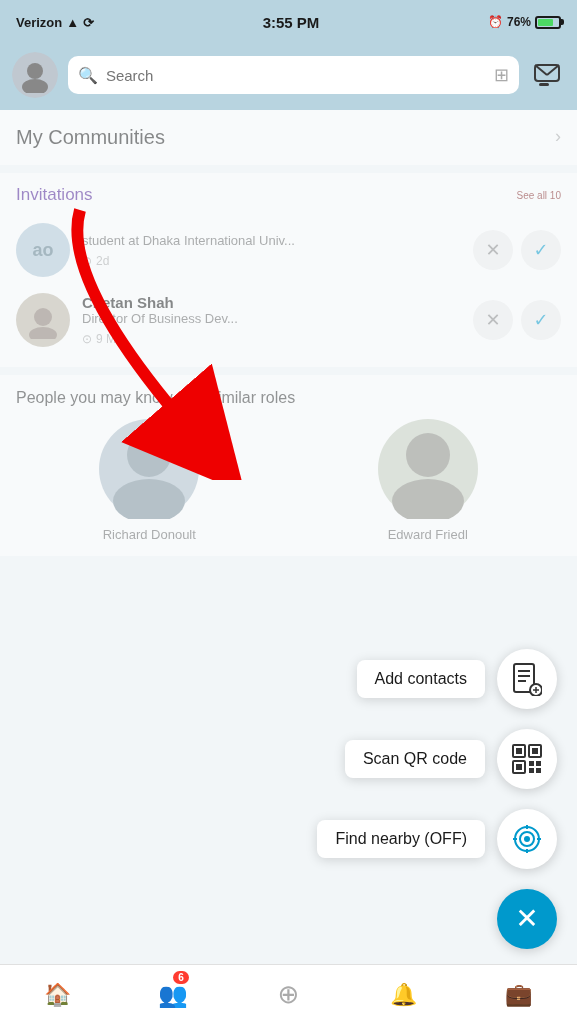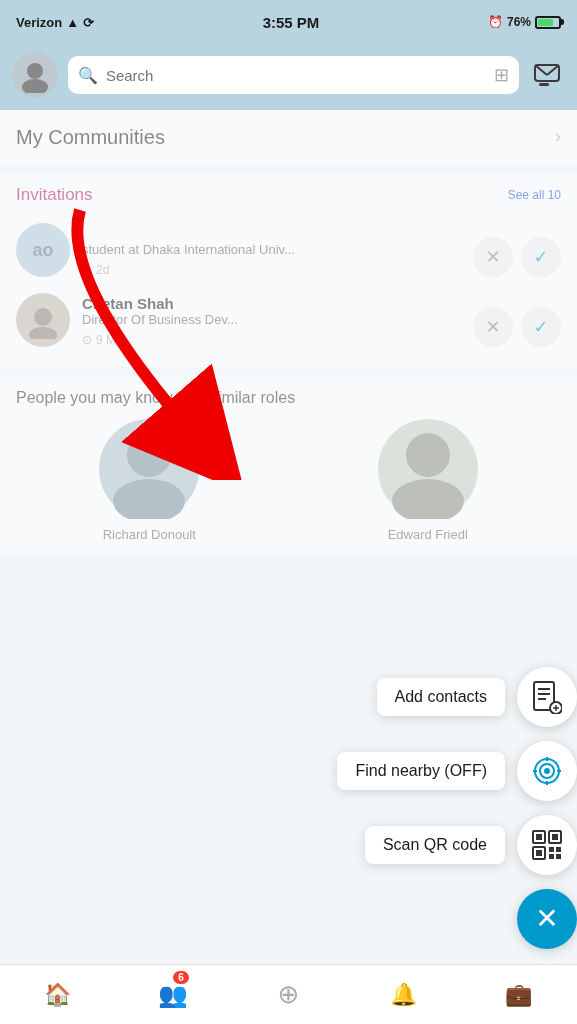--- a/index.html
+++ b/index.html
@@ -120,26 +120,26 @@
     .section-invitations {
       background: white;
       padding: 12px 0;
     }
     .invitations-header {
       display: flex;
       justify-content: space-between;
       align-items: center;
       padding: 0 16px 10px;
     }
-    .invitations-title { font-size: 17px; color: #be185d; font-weight: 500; }
-    .see-all { font-size: 12px; color: #1d4ed8; }
+    .invitations-title { font-size: 17px; color: #4c1d95; font-weight: 500; }
+    .see-all { font-size: 10px; color: #7f1d1d; }
 
     .invite-item {
       display: flex;
-      align-items: flex-end;
+      align-items: center;
       padding: 8px 16px;
       gap: 12px;
       position: relative;
     }
     .invite-avatar {
       width: 54px; height: 54px;
       border-radius: 50%;
       background: #c8d8e0;
       flex-shrink: 0;
       display: flex; align-items: center; justify-content: center;
@@ -182,27 +182,27 @@
       width: 100px; height: 100px;
       border-radius: 50%;
       background: #d0dce4;
       margin-bottom: 8px;
     }
     .person-name { font-size: 13px; color: #666; text-align: center; }
 
     
     .fab-container {
       position: absolute;
-      right: 0;
+      right: 20px;
       bottom: 75px;
       z-index: 10;
       display: flex;
       flex-direction: column;
       align-items: flex-end;
-      gap: 14px;
+      gap: 20px;
     }
 
     .fab-row {
       display: flex;
       align-items: center;
       gap: 12px;
     }
 
     .fab-tooltip {
       background: white;
@@ -417,35 +417,20 @@
     <div class="fab-tooltip">Add contacts</div>
     <div class="fab-btn contacts">
       <svg width="30" height="34" viewBox="0 0 30 34" fill="none">
         <rect x="2" y="2" width="20" height="28" rx="2" stroke="#333" stroke-width="2" fill="none"></rect>
         <line x1="6" y1="9" x2="18" y2="9" stroke="#333" stroke-width="2"></line>
         <line x1="6" y1="14" x2="18" y2="14" stroke="#333" stroke-width="2"></line>
         <line x1="6" y1="19" x2="14" y2="19" stroke="#333" stroke-width="2"></line>
         <circle cx="24" cy="28" r="6" fill="white" stroke="#333" stroke-width="2"></circle>
         <line x1="21" y1="28" x2="27" y2="28" stroke="#333" stroke-width="1.5"></line>
         <line x1="24" y1="25" x2="24" y2="31" stroke="#333" stroke-width="1.5"></line>
-      </svg>
-    </div>
-  </div>
-
-  <div class="fab-row">
-    <div class="fab-tooltip">Find nearby (OFF)</div>
-    <div class="fab-btn target">
-      <svg width="32" height="32" viewBox="0 0 32 32" fill="none">
-        <circle cx="16" cy="16" r="12" stroke="#0099cc" stroke-width="2" fill="none"></circle>
-        <circle cx="16" cy="16" r="7" stroke="#0099cc" stroke-width="2" fill="none"></circle>
-        <circle cx="16" cy="16" r="3" fill="#0099cc"></circle>
-        <line x1="16" y1="2" x2="16" y2="6" stroke="#0099cc" stroke-width="2"></line>
-        <line x1="16" y1="26" x2="16" y2="30" stroke="#0099cc" stroke-width="2"></line>
-        <line x1="2" y1="16" x2="6" y2="16" stroke="#0099cc" stroke-width="2"></line>
-        <line x1="26" y1="16" x2="30" y2="16" stroke="#0099cc" stroke-width="2"></line>
       </svg>
     </div>
   </div>
 
   <div class="fab-row">
     <div class="fab-tooltip">Scan QR code</div>
     <div class="fab-btn qr-code">
       <svg width="32" height="32" viewBox="0 0 32 32" fill="none">
         <rect x="2" y="2" width="12" height="12" rx="1" stroke="#333" stroke-width="2" fill="none"></rect>
         <rect x="5" y="5" width="6" height="6" fill="#333"></rect>
@@ -454,20 +439,35 @@
         <rect x="2" y="18" width="12" height="12" rx="1" stroke="#333" stroke-width="2" fill="none"></rect>
         <rect x="5" y="21" width="6" height="6" fill="#333"></rect>
         <rect x="18" y="18" width="5" height="5" fill="#333"></rect>
         <rect x="25" y="18" width="5" height="5" fill="#333"></rect>
         <rect x="18" y="25" width="5" height="5" fill="#333"></rect>
         <rect x="25" y="25" width="5" height="5" fill="#333"></rect>
       </svg>
     </div>
   </div>
 
+  <div class="fab-row">
+    <div class="fab-tooltip">Find nearby (OFF)</div>
+    <div class="fab-btn target">
+      <svg width="32" height="32" viewBox="0 0 32 32" fill="none">
+        <circle cx="16" cy="16" r="12" stroke="#0099cc" stroke-width="2" fill="none"></circle>
+        <circle cx="16" cy="16" r="7" stroke="#0099cc" stroke-width="2" fill="none"></circle>
+        <circle cx="16" cy="16" r="3" fill="#0099cc"></circle>
+        <line x1="16" y1="2" x2="16" y2="6" stroke="#0099cc" stroke-width="2"></line>
+        <line x1="16" y1="26" x2="16" y2="30" stroke="#0099cc" stroke-width="2"></line>
+        <line x1="2" y1="16" x2="6" y2="16" stroke="#0099cc" stroke-width="2"></line>
+        <line x1="26" y1="16" x2="30" y2="16" stroke="#0099cc" stroke-width="2"></line>
+      </svg>
+    </div>
+  </div>
+
   <div class="fab-btn blue" style="margin-right:0;">
     <span style="font-size:28px; font-weight:300; line-height:1; color:white;">✕</span>
   </div>
 
 </div>
 
 <div class="tab-bar">
   <div class="tab-item">
     <span style="font-size:22px;">🏠</span>
 

